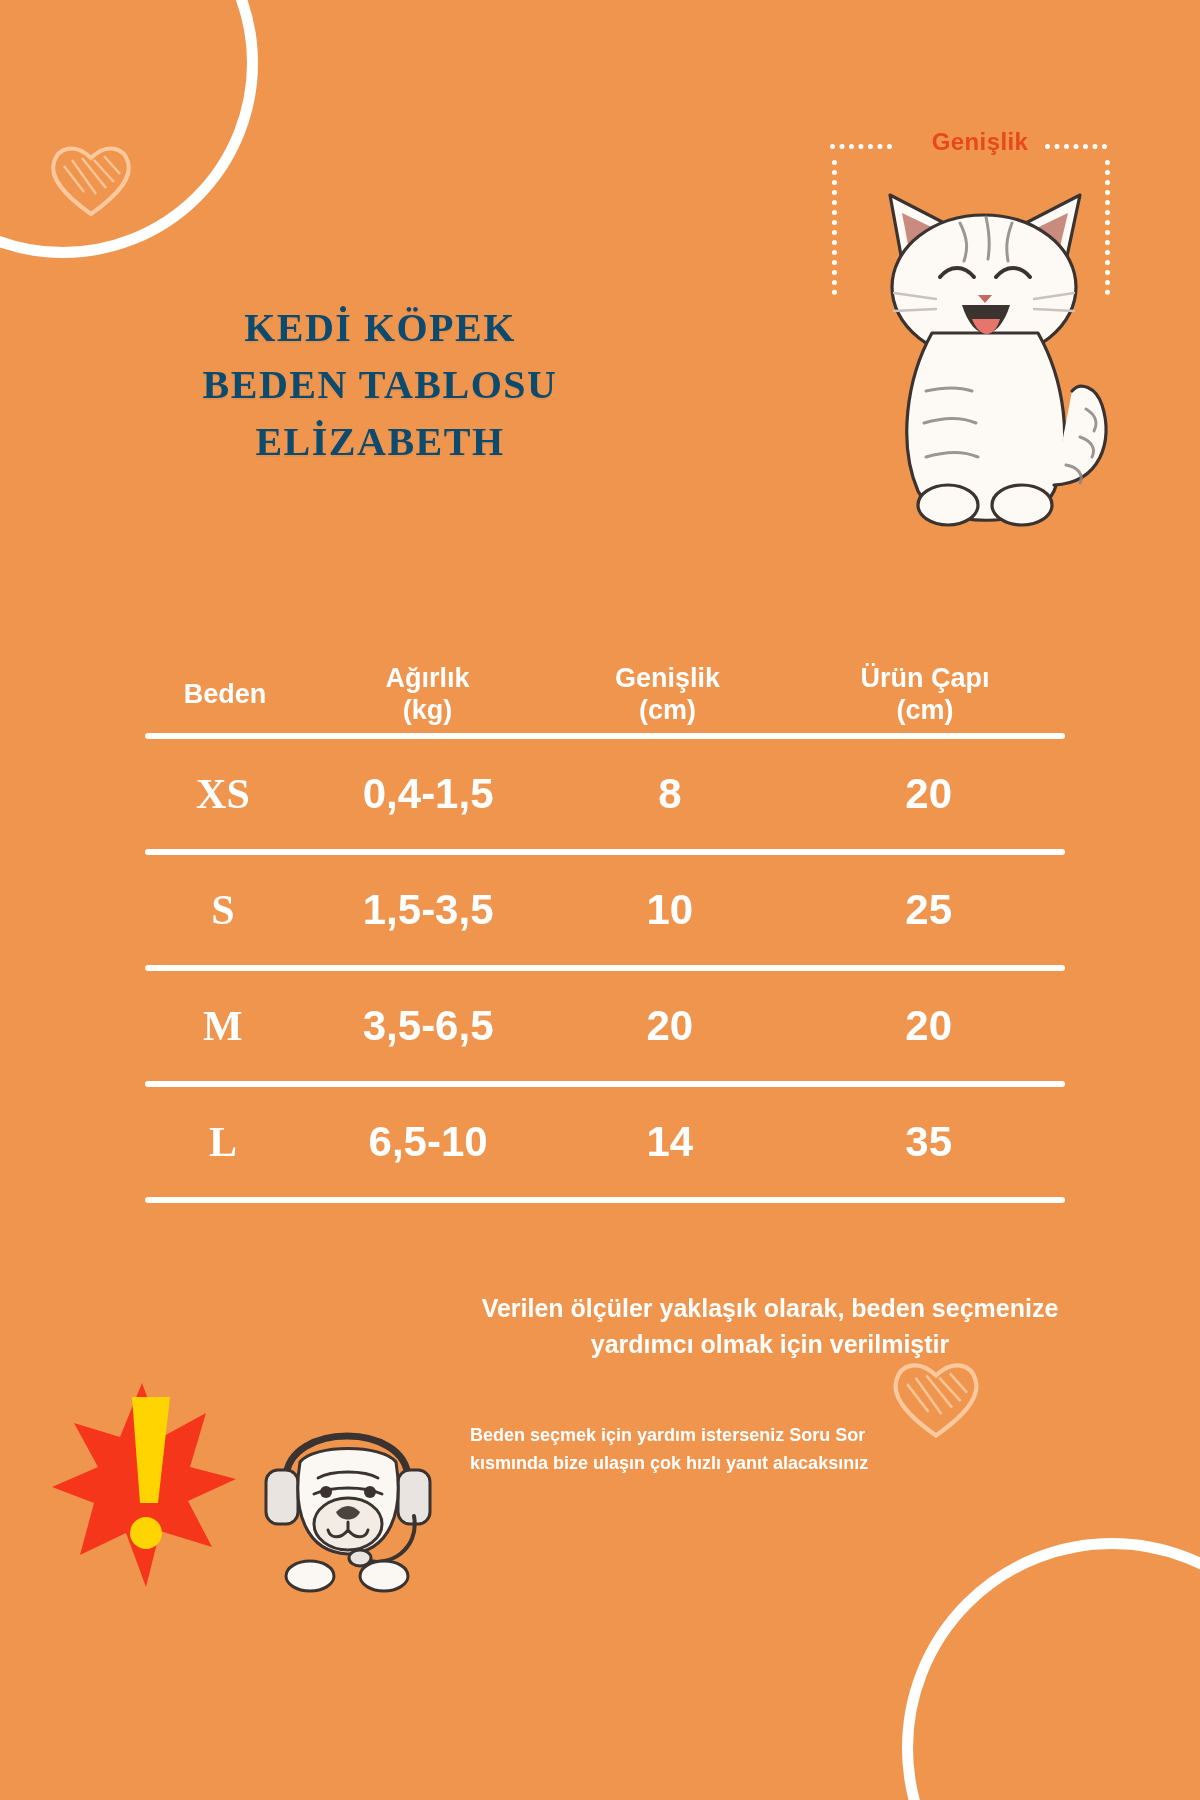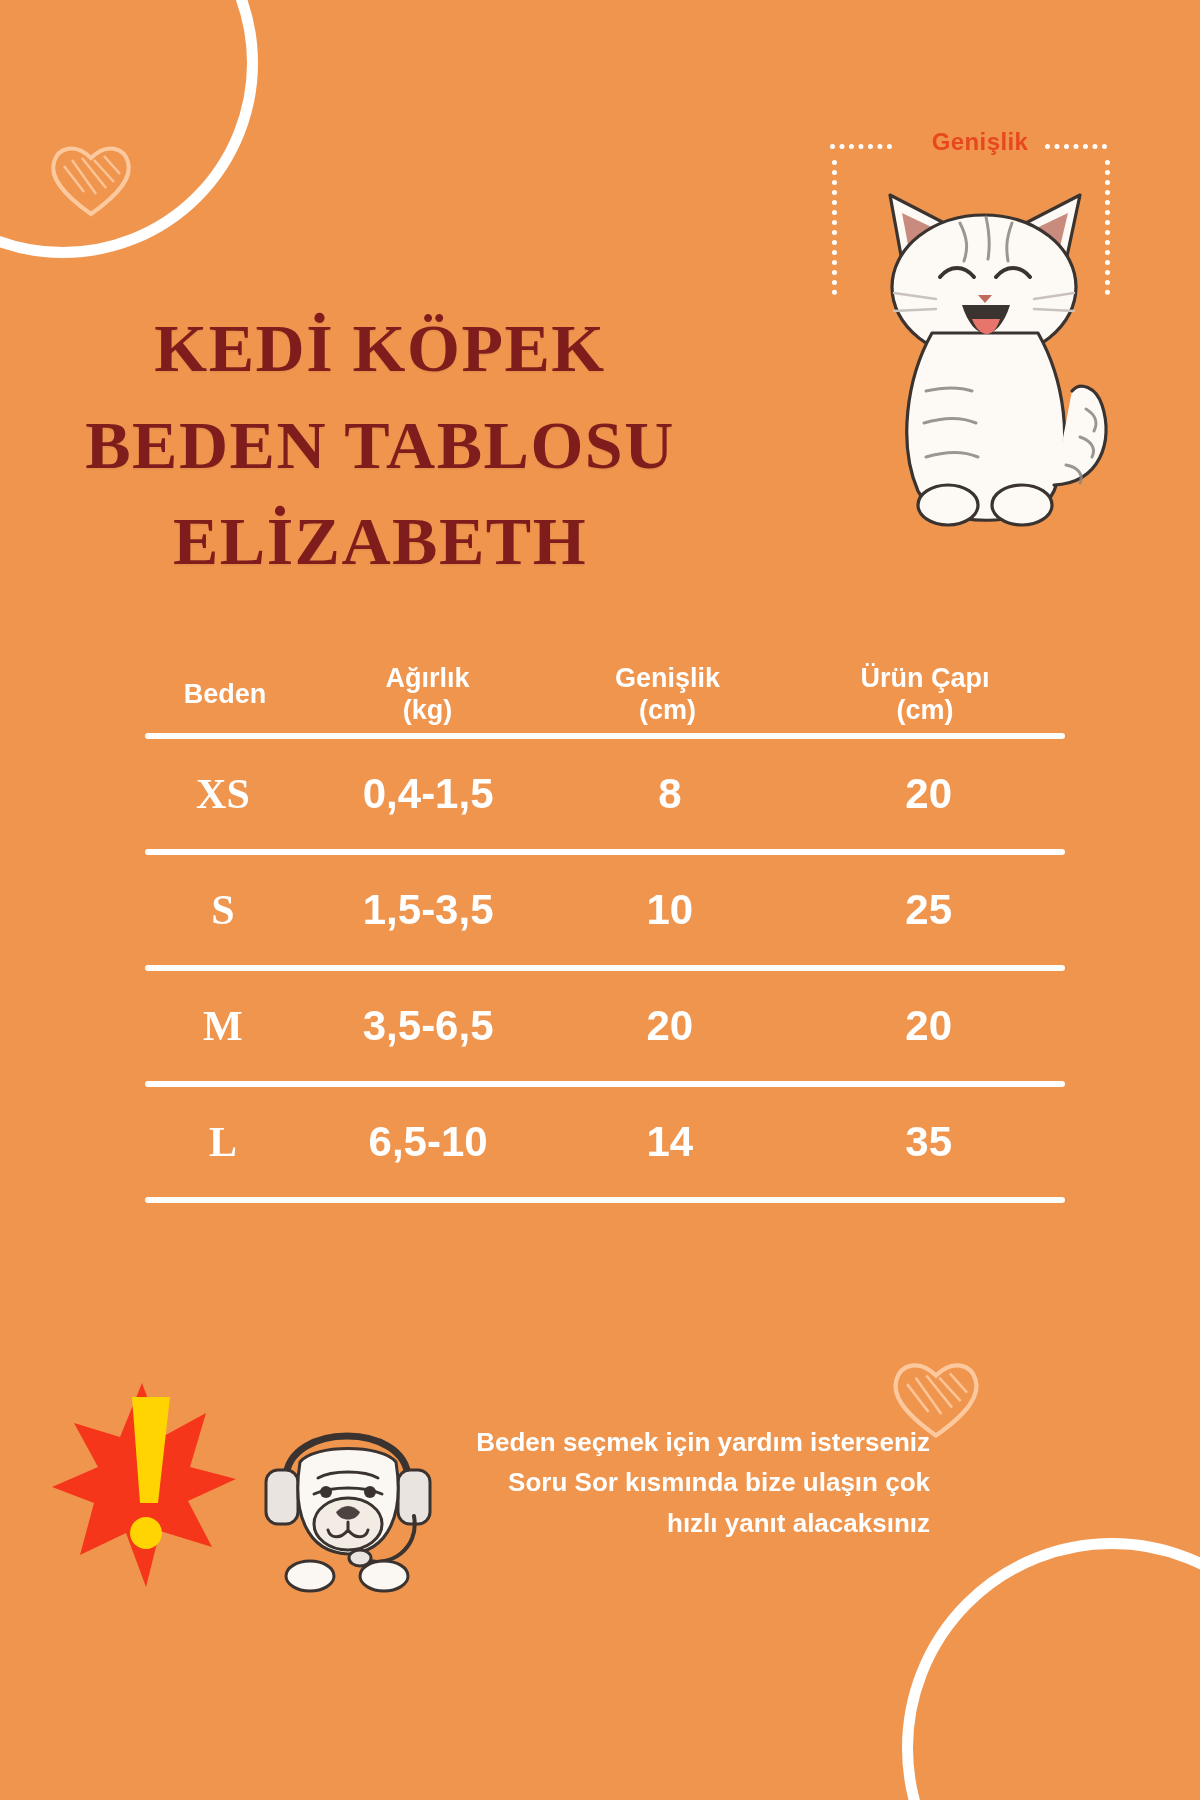--- a/index.html
+++ b/index.html
@@ -53,24 +53,24 @@
   .title-block {
     position: absolute;
     left: 0;
     top: 300px;
     width: 760px;
     text-align: center;
   }
   .title-line {
     font-family: "Liberation Serif", serif;
     font-weight: bold;
-    font-size: 68px;
+    font-size: 40px;
     letter-spacing: 1.5px;
     line-height: 1.42;
-    color: #7f1d1d;
+    color: #0c4a6e;
     text-shadow: 0 2px 0 rgba(0,0,0,.04);
   }
 
   
   .cat-wrap {
     position: absolute;
     right: 40px;
     top: 120px;
     width: 330px;
     height: 460px;
@@ -172,22 +172,22 @@
     left: 248px;
     top: 1400px;
     width: 200px;
     height: 200px;
   }
   .help-text {
     position: absolute;
     left: 470px;
     top: 1422px;
     width: 460px;
-    text-align: right;
-    font-size: 26px;
+    text-align: left;
+    font-size: 18px;
     font-weight: bold;
     line-height: 1.55;
   }
 </style>
 </head>
 <body>
 
 <div id="page">
 
   <div class="corner-arc-tl"></div>
@@ -331,20 +331,21 @@
     <div class="row data-row">
       <div class="cell c-beden">L</div>
       <div class="cell c-agirlik">6,5-10</div>
       <div class="cell c-genislik">14</div>
       <div class="cell c-capi">35</div>
     </div>
 
     <div class="rule"></div>
   </div>
 
+  <div class="note">Verilen ölçüler yaklaşık olarak, beden seçmenize yardımcı olmak için verilmiştir</div>
 
   <div class="burst-wrap">
     <svg width="190" height="220" viewBox="0 0 190 220" aria-hidden="true">
       <path d="M92 8 L112 62 L156 38 L140 92 L186 104 L138 126 L162 172 L110 156 L96 212 L76 158 L30 180 L44 128 L2 112 L48 92 L24 48 L70 62 Z" fill="#f5361a"></path>
       <path d="M82 22 L120 22 L108 128 L90 128 Z" fill="#ffd400"></path>
       <circle cx="96" cy="158" r="16" fill="#ffd400"></circle>
     </svg>
   </div>
 
   <div class="dog-wrap">

